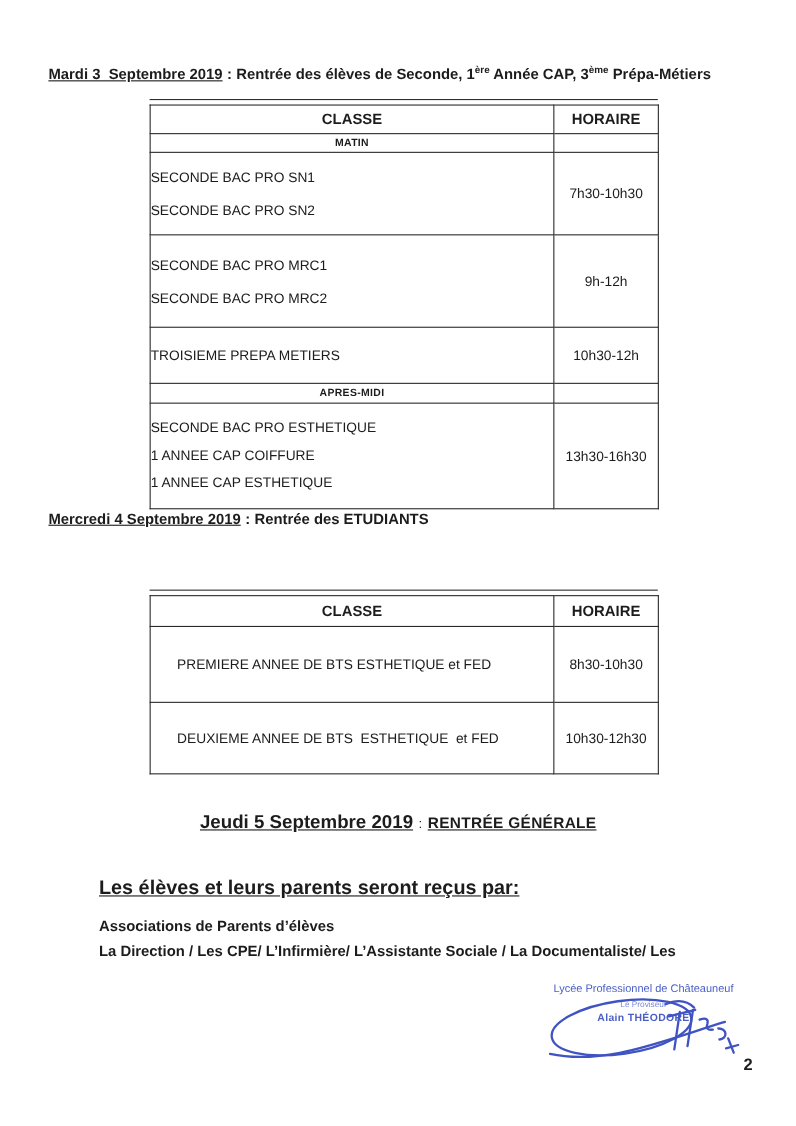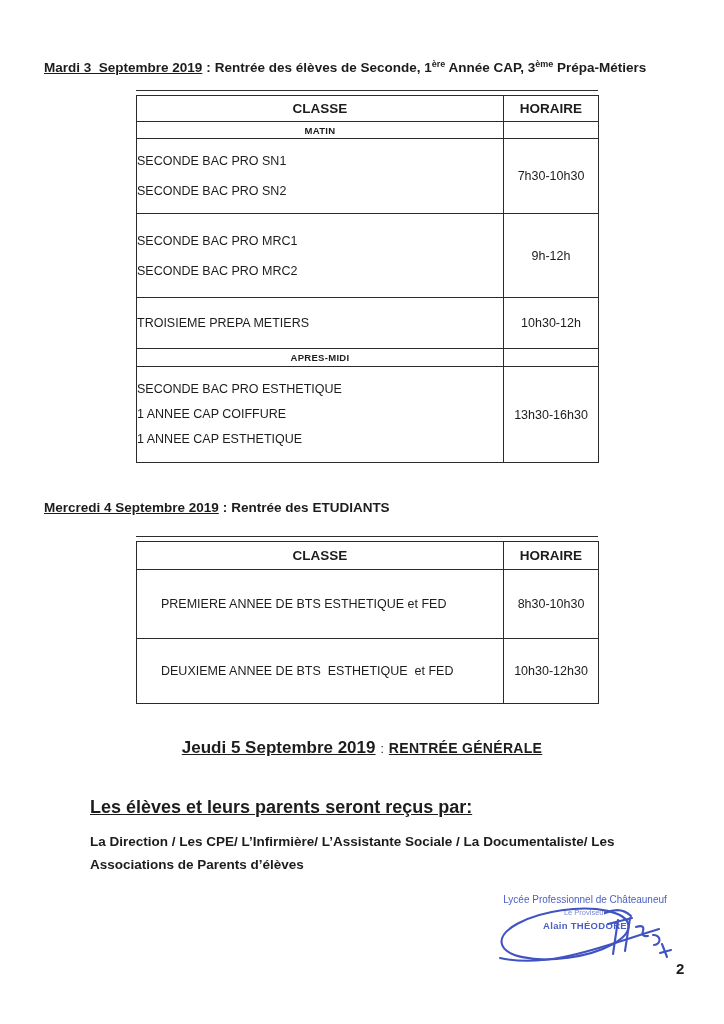--- a/index.html
+++ b/index.html
@@ -109,21 +109,21 @@
       <td class="cell-classes tight">
         <div>SECONDE BAC PRO ESTHETIQUE</div>
         <div>1 ANNEE CAP COIFFURE</div>
         <div>1 ANNEE CAP ESTHETIQUE</div>
       </td>
       <td class="cell-horaire">13h30-16h30</td>
     </tr>
   </tbody>
     </table>
 
-  <div class="abs heading" style="left:44px;top:500px;">
+  <div class="abs heading" style="left:44px;top:464px;">
     <span class="date">Mercredi 4 Septembre 2019</span><span class="colon">:</span><span>Rentrée des ETUDIANTS</span>
   </div>
 
   <div class="abs topline" style="top:536px;"></div>
   <table class="abs sched t2" style="top:541px;">
     <colgroup>
         <col class="c-classe">
         <col class="c-horaire">
       </colgroup>
     <tbody>
@@ -145,22 +145,22 @@
     </tr>
   </tbody>
     </table>
 
   <div class="abs h-jeudi">
     <span class="big">Jeudi 5 Septembre 2019</span><span class="colon">:</span><span class="small">RENTRÉE GÉNÉRALE</span>
   </div>
 
   <div class="abs intro">Les élèves et leurs parents seront reçus par:</div>
   <div class="abs bodytext">
+    <div>Associations de Parents d’élèves</div>
     <div>La Direction / Les CPE/ L’Infirmière/ L’Assistante Sociale / La Documentaliste/ Les</div>
-    <div>Associations de Parents d’élèves</div>
   </div>
 
   <div class="abs sigblock">
     <div class="stamp">
       <div class="s1">Lycée Professionnel de Châteauneuf</div>
       <div class="s2">Le Proviseur</div>
       <div class="s3">Alain THÉODORE</div>
     </div>
     <svg class="sigsvg" width="240" height="110" viewBox="0 0 240 110">
       <g fill="none" stroke="#4053c2" stroke-width="2.1" stroke-linecap="round">

